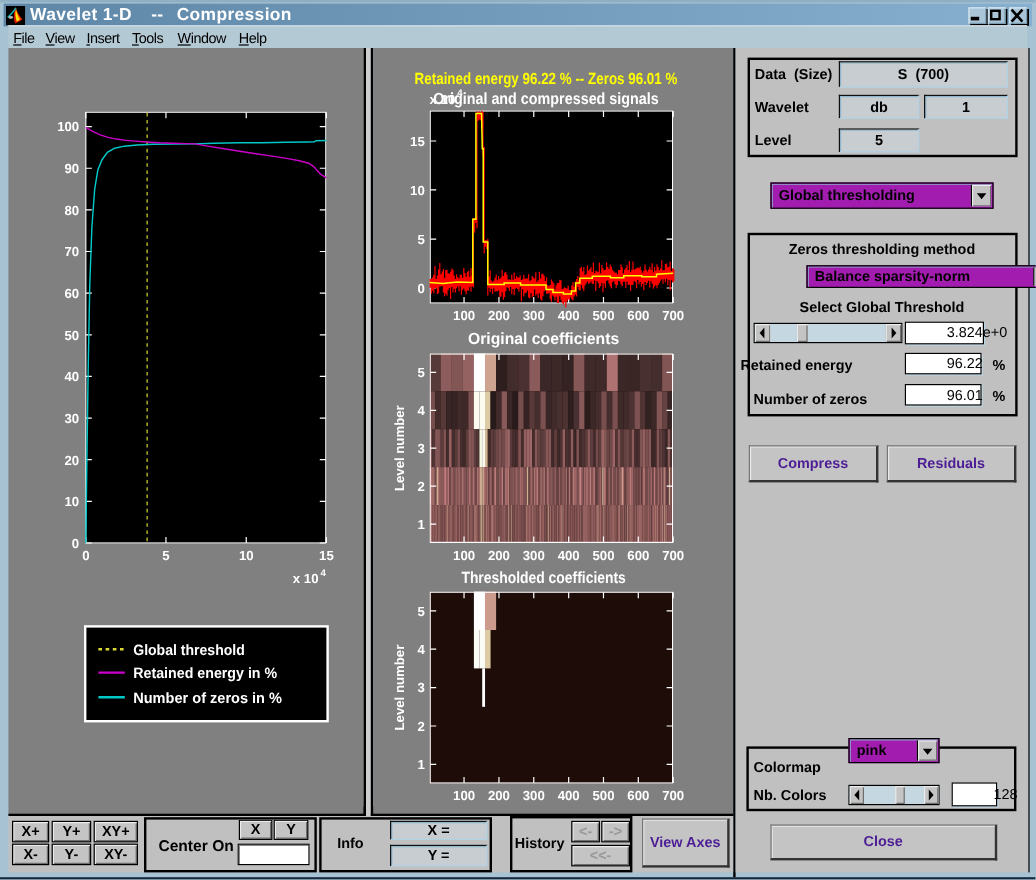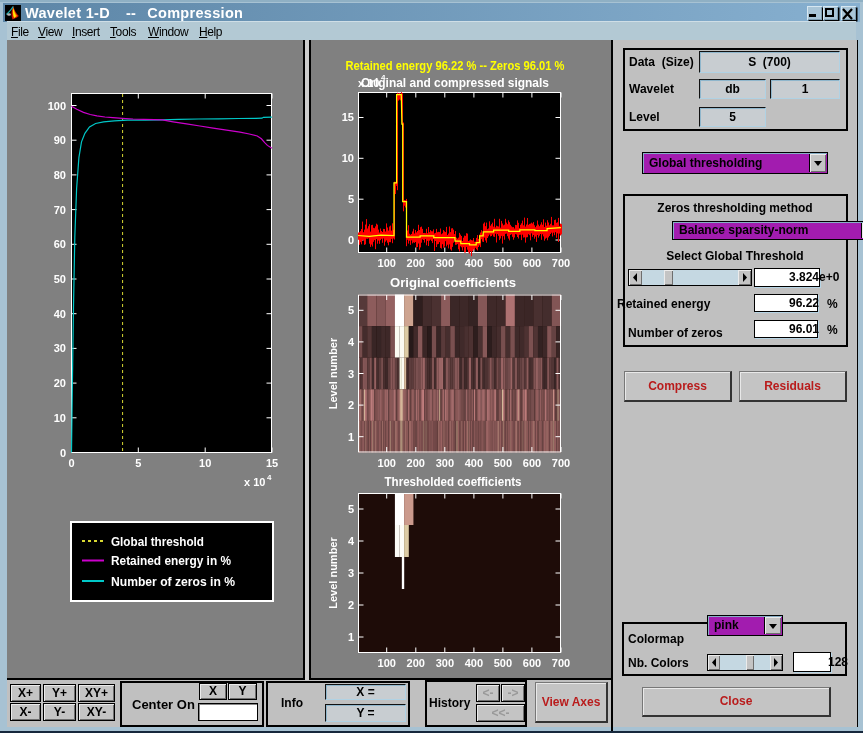--- a/index.html
+++ b/index.html
@@ -1,22 +1,22 @@
 <!DOCTYPE html>
 <html><head><meta charset="utf-8"><style>
 * { margin:0; padding:0; box-sizing:border-box; -webkit-font-smoothing:antialiased; }
 html,body { width:863px; height:733px; overflow:hidden; }
 body { position:relative; font-family:"Liberation Sans",sans-serif; background:#a7c2d3; }
 .abs { position:absolute; }
 .lbl { position:absolute; font-weight:bold; font-size:12px; color:#000; white-space:nowrap; }
 .btn { position:absolute; background:#c4c4c4; border:1px solid #000; box-shadow:inset 1px 1px 0 #ebebeb, inset -1px -1px 0 #6e6e6e; font-weight:bold; font-size:12px; color:#000; text-align:center; }
-.bigbtn { position:absolute; background:#c4c4c4; border:1px solid #777; border-right:2px solid #333; border-bottom:2px solid #333; box-shadow:inset 1px 1px 0 #e9e9e9; font-weight:bold; font-size:12px; color:#b91c1c; text-align:center; }
+.bigbtn { position:absolute; background:#c4c4c4; border:1px solid #777; border-right:2px solid #333; border-bottom:2px solid #333; box-shadow:inset 1px 1px 0 #e9e9e9; font-weight:bold; font-size:12px; color:#4c1d95; text-align:center; }
 .frame2 { position:absolute; border:2px solid #000; }
 .fieldblue { position:absolute; background:#c8cdd1; border:1px solid; border-color:#111 #b0d2e4 #b0d2e4 #111; box-shadow:inset 1px 1px 0 #8fb6cc; font-weight:bold; font-size:12px; color:#000; text-align:center; }
-.wedit { position:absolute; background:#fff; border:1px solid #000; box-shadow:1px 1px 0 #b7d4e4; font-weight:bold; font-size:12px; color:#000; text-align:center;padding-left:34px; }
+.wedit { position:absolute; background:#fff; border:1px solid #000; box-shadow:1px 1px 0 #b7d4e4; font-weight:normal; font-size:12px; color:#000; text-align:center;padding-left:34px; }
 .combo { position:absolute; background:#a21caf; border:1px solid #000; box-shadow:inset 1px 1px 0 #88aec6; }
 .combo .txt { position:absolute; left:6px; top:2px; font-weight:bold; font-size:12px; color:#000; white-space:nowrap; }
 .cbtn { position:absolute; right:1px; top:1px; bottom:1px; width:17px; background:#c4c4c4; border-left:1px solid #000; box-shadow:inset 1px 1px 0 #ebebeb, inset -1px -1px 0 #6e6e6e; }
 .cbtn:after { content:""; position:absolute; left:4px; top:7px; border-left:4px solid transparent; border-right:4px solid transparent; border-top:5px solid #000; }
 .sld { position:absolute; background:#c5d8e2; border:1px solid #000; }
 .sarr { position:absolute; top:0; bottom:0; width:13px; background:#c4c4c4; box-shadow:inset 1px 1px 0 #ebebeb, inset -1px -1px 0 #6e6e6e; }
 .menu-it { position:absolute; font-size:12px; letter-spacing:-0.4px; color:#000; white-space:nowrap; }
 .menu-it u { text-decoration:underline; }
 </style></head><body>
 

